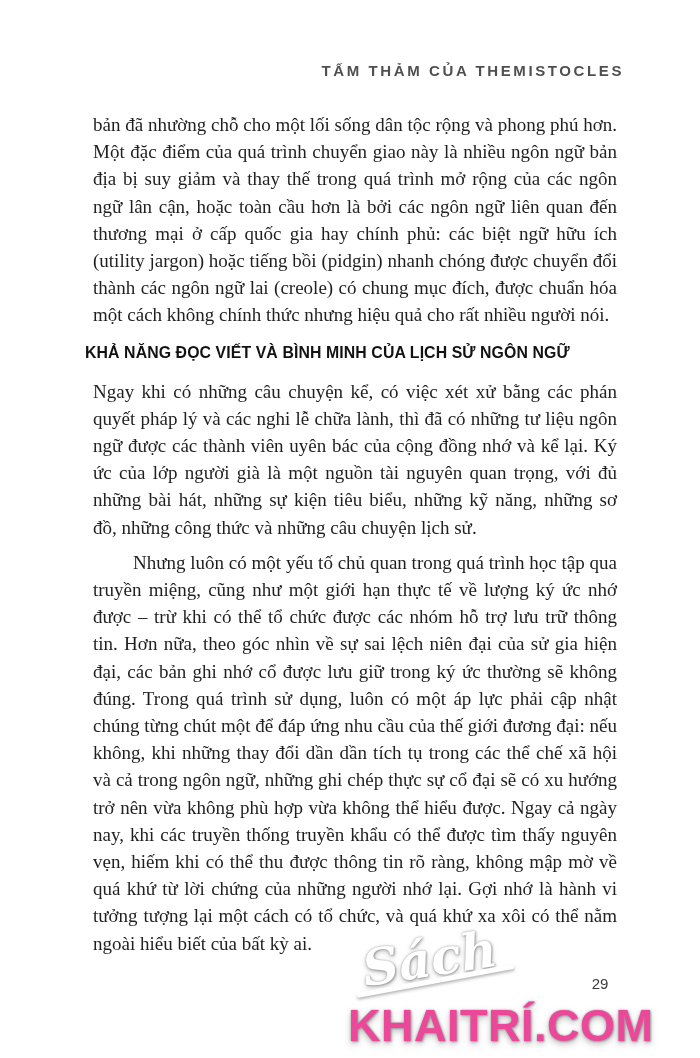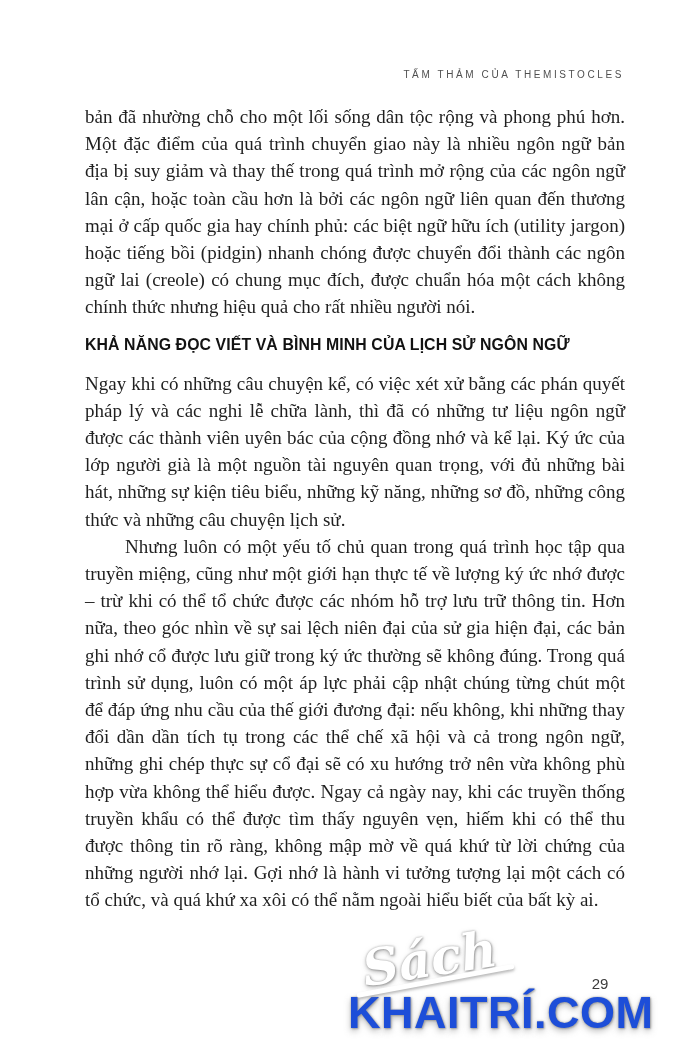--- a/index.html
+++ b/index.html
@@ -10,41 +10,41 @@
   .page {
     position: relative;
     width: 700px;
     height: 1058px;
     background: #ffffff;
     overflow: hidden;
     font-family: "Liberation Serif", "DejaVu Serif", serif;
   }
   .running-header {
     position: absolute;
-    top: 69px;
+    top: 62px;
     right: 76px;
     font-family: "Liberation Sans", sans-serif;
-    font-size: 10px;
-    font-weight: 400;
+    font-size: 15px;
+    font-weight: 700;
     letter-spacing: 2.6px;
     color: #4f4f4f;
     white-space: nowrap;
   }
   .body-text {
     position: absolute;
     left: 85px;
     top: 103px;
     width: 540px;
     font-size: 19px;
     line-height: 27.2px;
     color: #1f1f1f;
     text-align: justify;
   }
   .para {
-    margin: 0;
+    margin: 8px;
     padding: 0;
   }
   .section-heading {
     font-family: "Liberation Sans", sans-serif;
     font-size: 16.5px;
     font-weight: 700;
     letter-spacing: 0.1px;
     color: #121212;
     text-align: left;
     margin: 13px 0 15px 0;
@@ -99,27 +99,27 @@
     left: -10px;
     bottom: 0px;
     width: 118%;
     height: 5px;
     background: #ffffff;
     border-radius: 4px;
     transform: skewY(-1.5deg);
     box-shadow: 0 2px 3px rgba(130,130,130,0.55);
   }
   .wm-brand {
-    margin-top: 6px;
+    margin-top: 19px;
     font-family: "Liberation Sans", sans-serif;
     font-weight: 800;
     font-size: 45px;
     line-height: 45px;
     letter-spacing: 0.5px;
-    color: #1d4ed8;
+    color: #ec4899;
     white-space: nowrap;
     text-shadow:
       0 0 2px rgba(155,155,155,0.9),
       0 3px 6px rgba(120,120,120,0.5),
       1px 1px 2px rgba(140,140,140,0.65);
   }
 </style>
 </head>
 <body>
 

